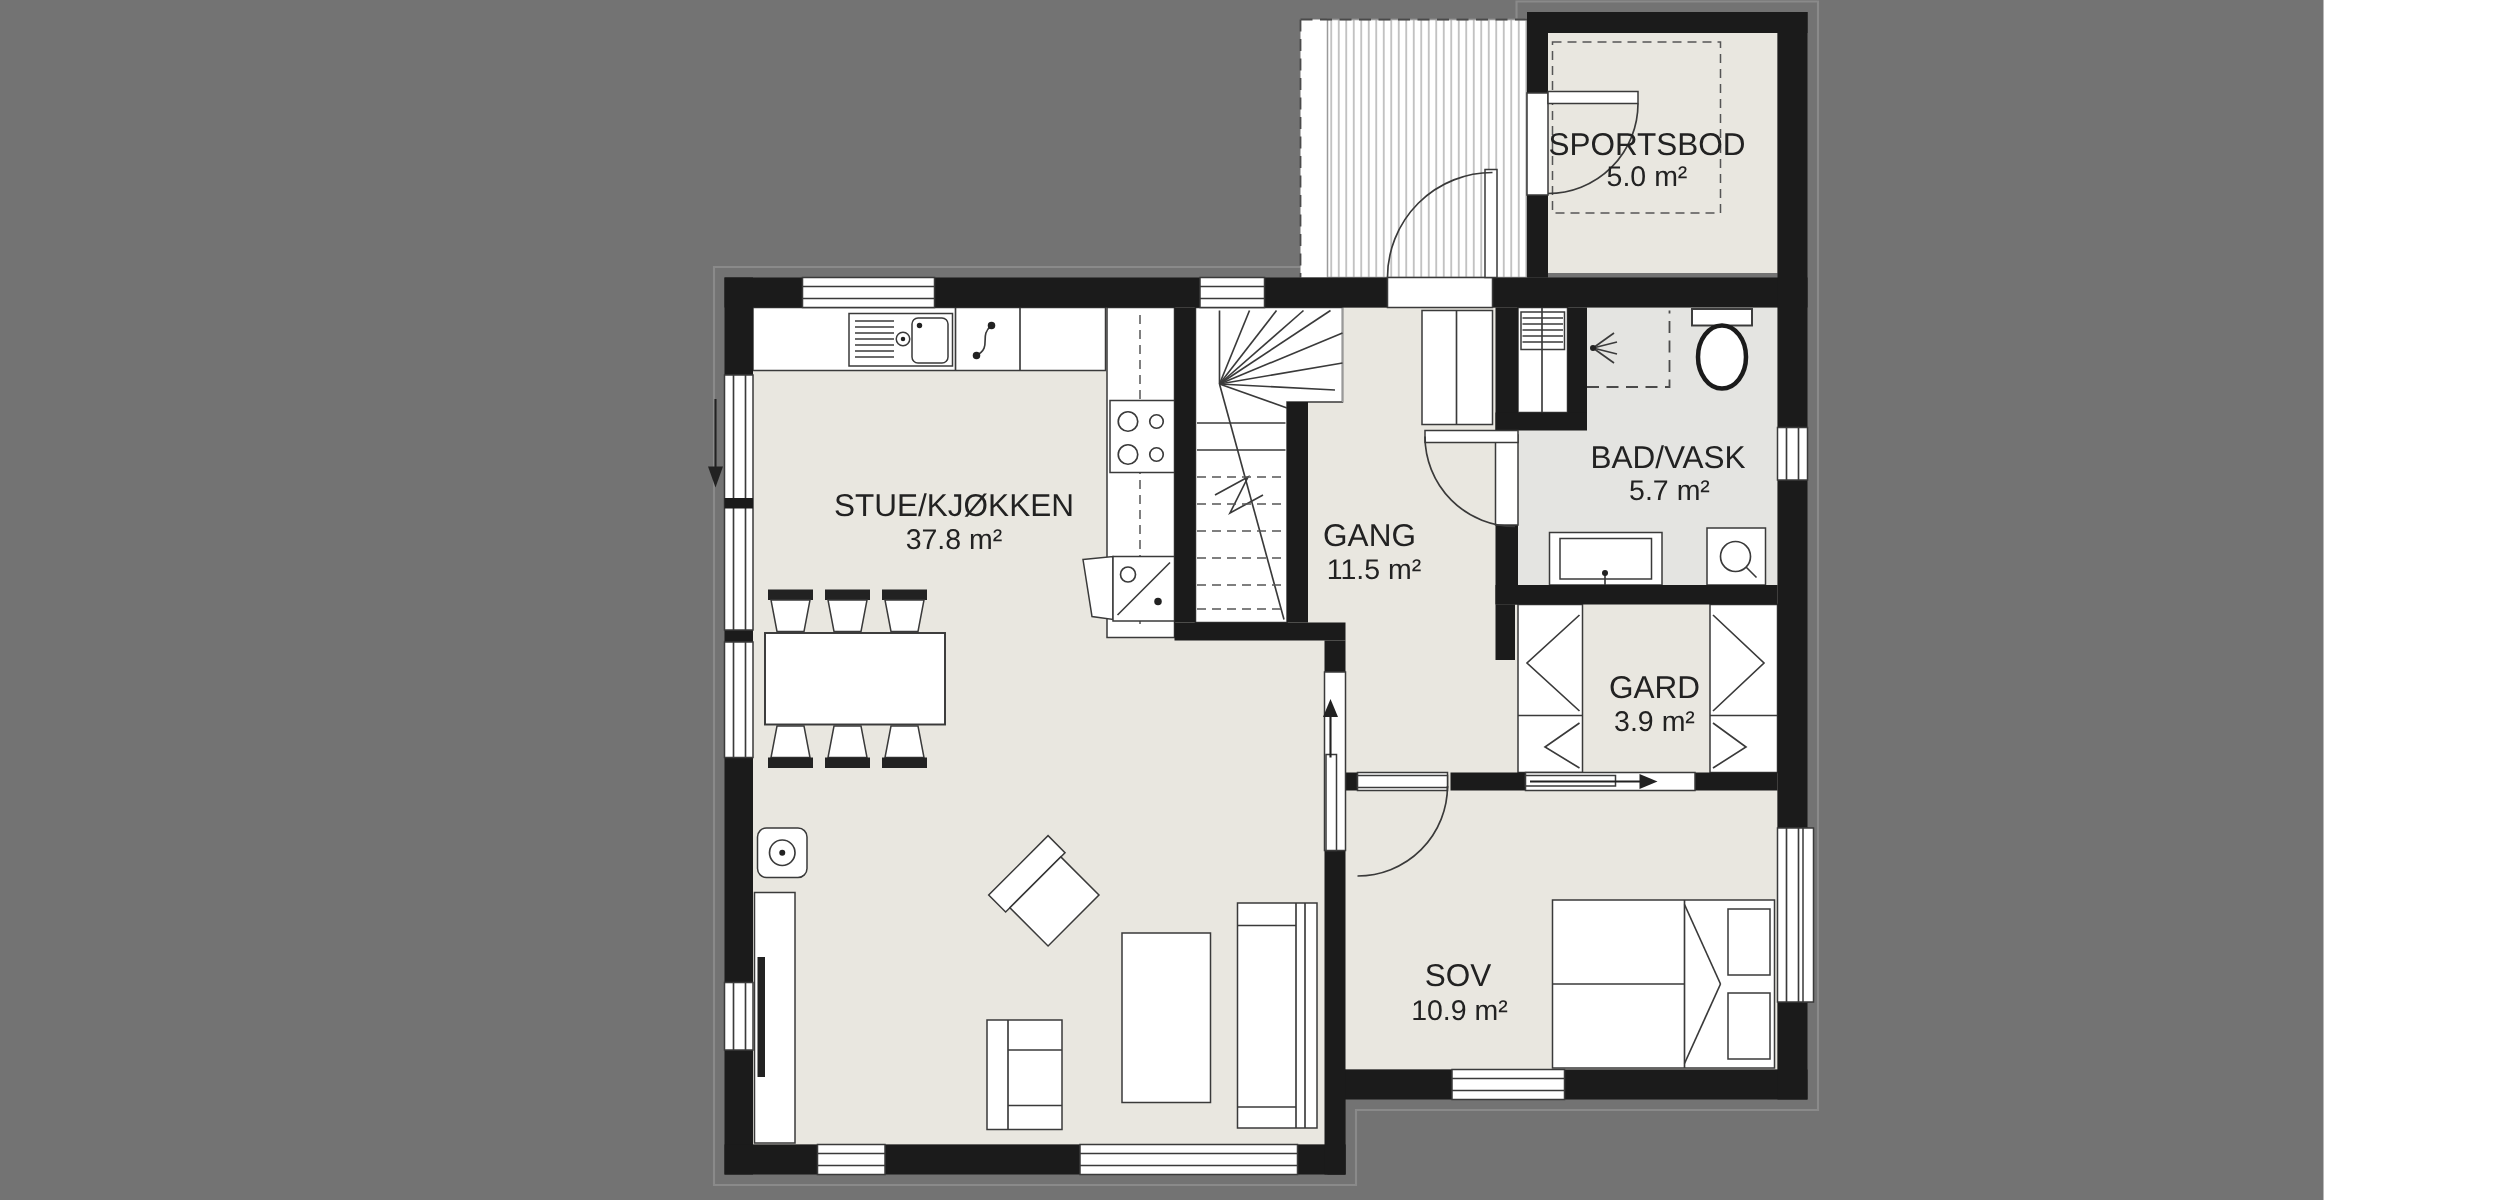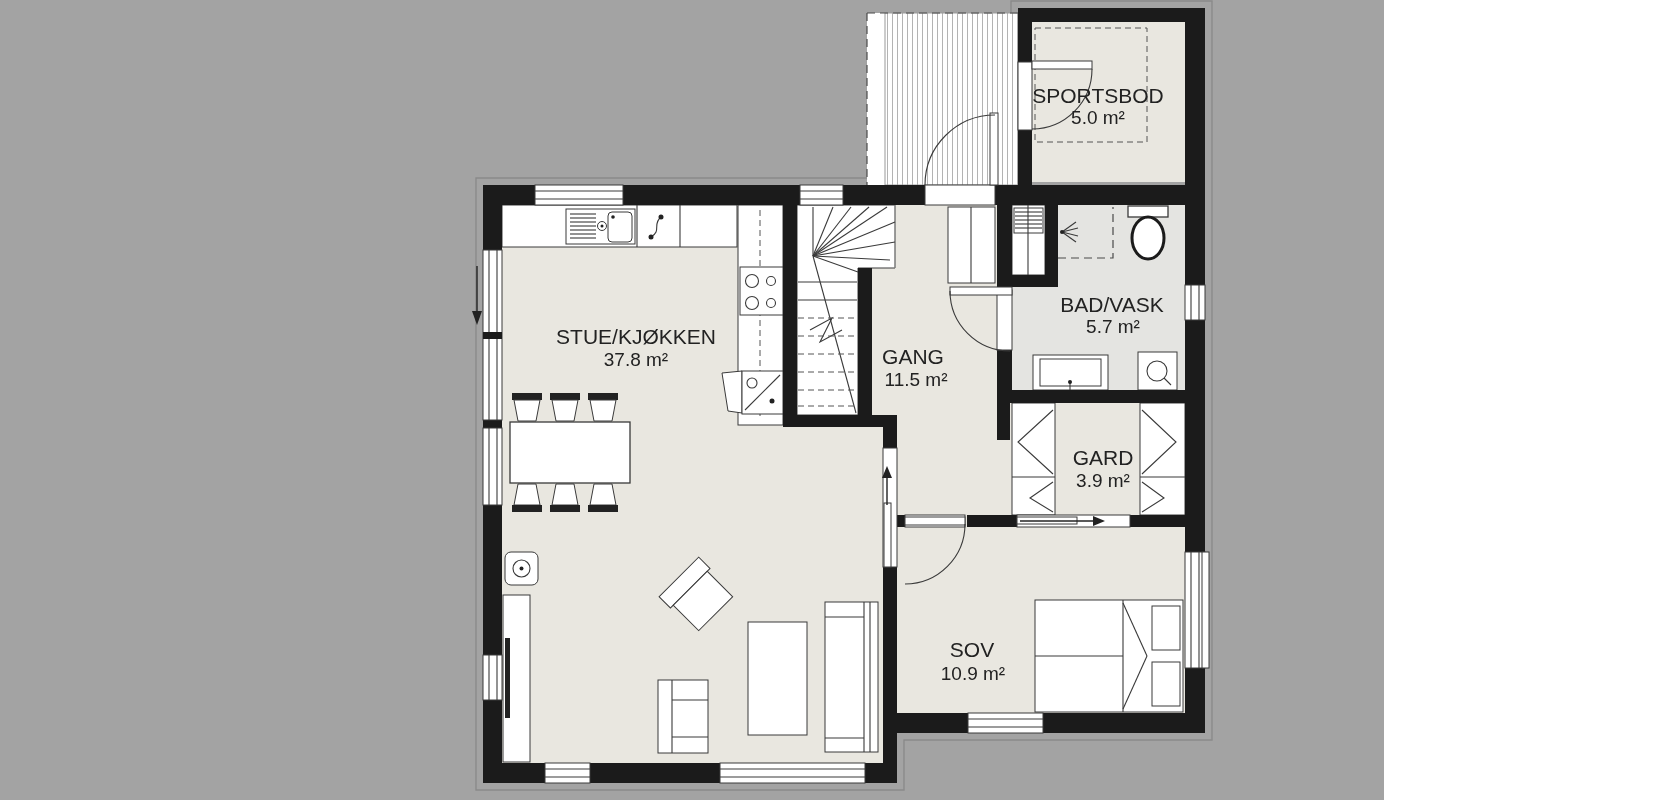--- a/index.html
+++ b/index.html
@@ -1,16 +1,16 @@
 <!DOCTYPE html>
 <html><head>
 <meta charset="utf-8">
 <style>
   html,body{margin:0;padding:0;background:#ffffff;}
-  .page{width:1384px;height:800px;background:#a3a3a3;position:relative;overflow:hidden;}
+  .page{width:1549px;height:800px;background:#737373;position:relative;overflow:hidden;}
   svg{display:block;}
   .w   {fill:#1b1b1b;stroke:none;}
   .fx  {fill:#ffffff;stroke:#3a3a3a;stroke-width:1.3;}
   .fx2 {fill:#ffffff;stroke:#3a3a3a;stroke-width:1;}
   .ln  {stroke:#3a3a3a;stroke-width:1.1;fill:none;}
   .thin{stroke:#8a8a8a;stroke-width:1.4;fill:none;}
   .gray{stroke:#999999;stroke-width:1;fill:none;}
   .dash{stroke:#4a4a4a;stroke-width:1.2;fill:none;stroke-dasharray:8,5;}
   .dash2{stroke:#555555;stroke-width:1;fill:none;stroke-dasharray:6,4;}
   .floor{fill:#e9e7e0;stroke:none;}

